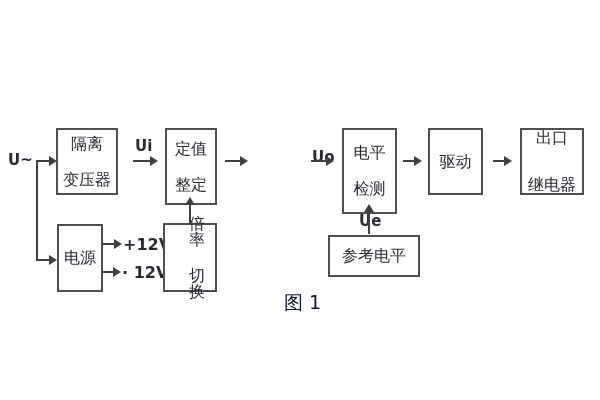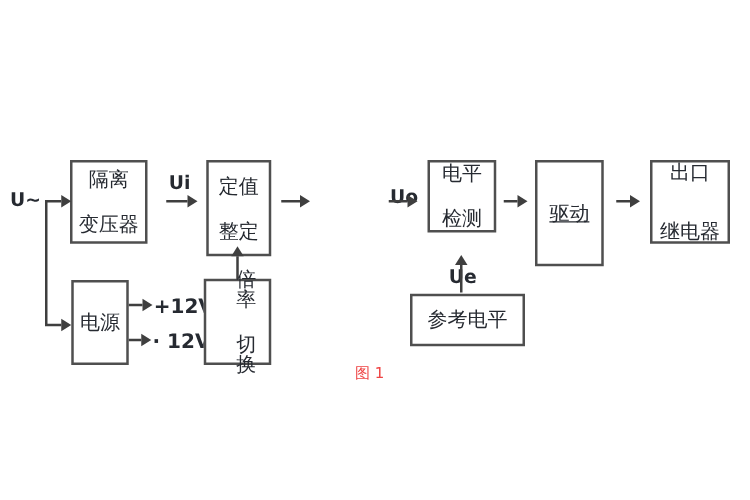--- a/index.html
+++ b/index.html
@@ -10,38 +10,38 @@
   .box{
     position:absolute;box-sizing:border-box;border:2px solid #4f4f4f;background:#ffffff;
     display:flex;flex-direction:column;align-items:center;justify-content:center;
     font-size:16px;line-height:1;color:#262a31;
   }
   .box.two{row-gap:20px;}
   
   .b-iso{left:56px;top:128px;width:62px;height:67px;}
   .b-set{left:165px;top:128px;width:52px;height:77px;}
   .b-rect{left:253px;top:128px;width:54px;height:66px;}
-  .b-level{left:342px;top:128px;width:55px;height:58px;}
-  .b-drive{left:428px;top:128px;width:55px;height:85px;text-decoration:underline;}
+  .b-level{left:342px;top:128px;width:55px;height:86px;}
+  .b-drive{left:428px;top:128px;width:55px;height:67px;}
   .b-relay{left:520px;top:128px;width:64px;height:67px;justify-content:space-between;}
   
   .b-power{left:57px;top:224px;width:46px;height:68px;}
   .b-ratio{left:163px;top:223px;width:54px;height:69px;padding-left:24px;}
   .b-ref{left:328px;top:235px;width:92px;height:42px;}
   
   .hline,.vline{position:absolute;background:#3f3f3f;}
   .hline{height:2px;}
   .vline{width:2px;}
   .tri-r{position:absolute;width:0;height:0;
     border-top:5px solid transparent;border-bottom:5px solid transparent;border-left:8px solid #3f3f3f;}
   .tri-u{position:absolute;width:0;height:0;
     border-left:5px solid transparent;border-right:5px solid transparent;border-bottom:8px solid #3f3f3f;}
   .lbl{position:absolute;font-size:15px;font-weight:600;white-space:nowrap;color:#262a31;}
   .lbl-v{font-size:16px;}
-  .caption{position:absolute;left:284px;top:290px;font-size:12px;color:#ef4444;white-space:nowrap;}
+  .caption{position:absolute;left:284px;top:290px;font-size:19px;color:#0f172a;white-space:nowrap;}
 </style>
 </head>
 <body>
 
 <div class="stage">
 
   <span class="lbl" style="left:8px;top:151px;">U~</span>
   <span class="lbl" style="left:135px;top:137px;">Ui</span>
   <span class="lbl" style="left:312px;top:148px;">Uo</span>
   <span class="lbl" style="left:359px;top:212px;">Ue</span>

